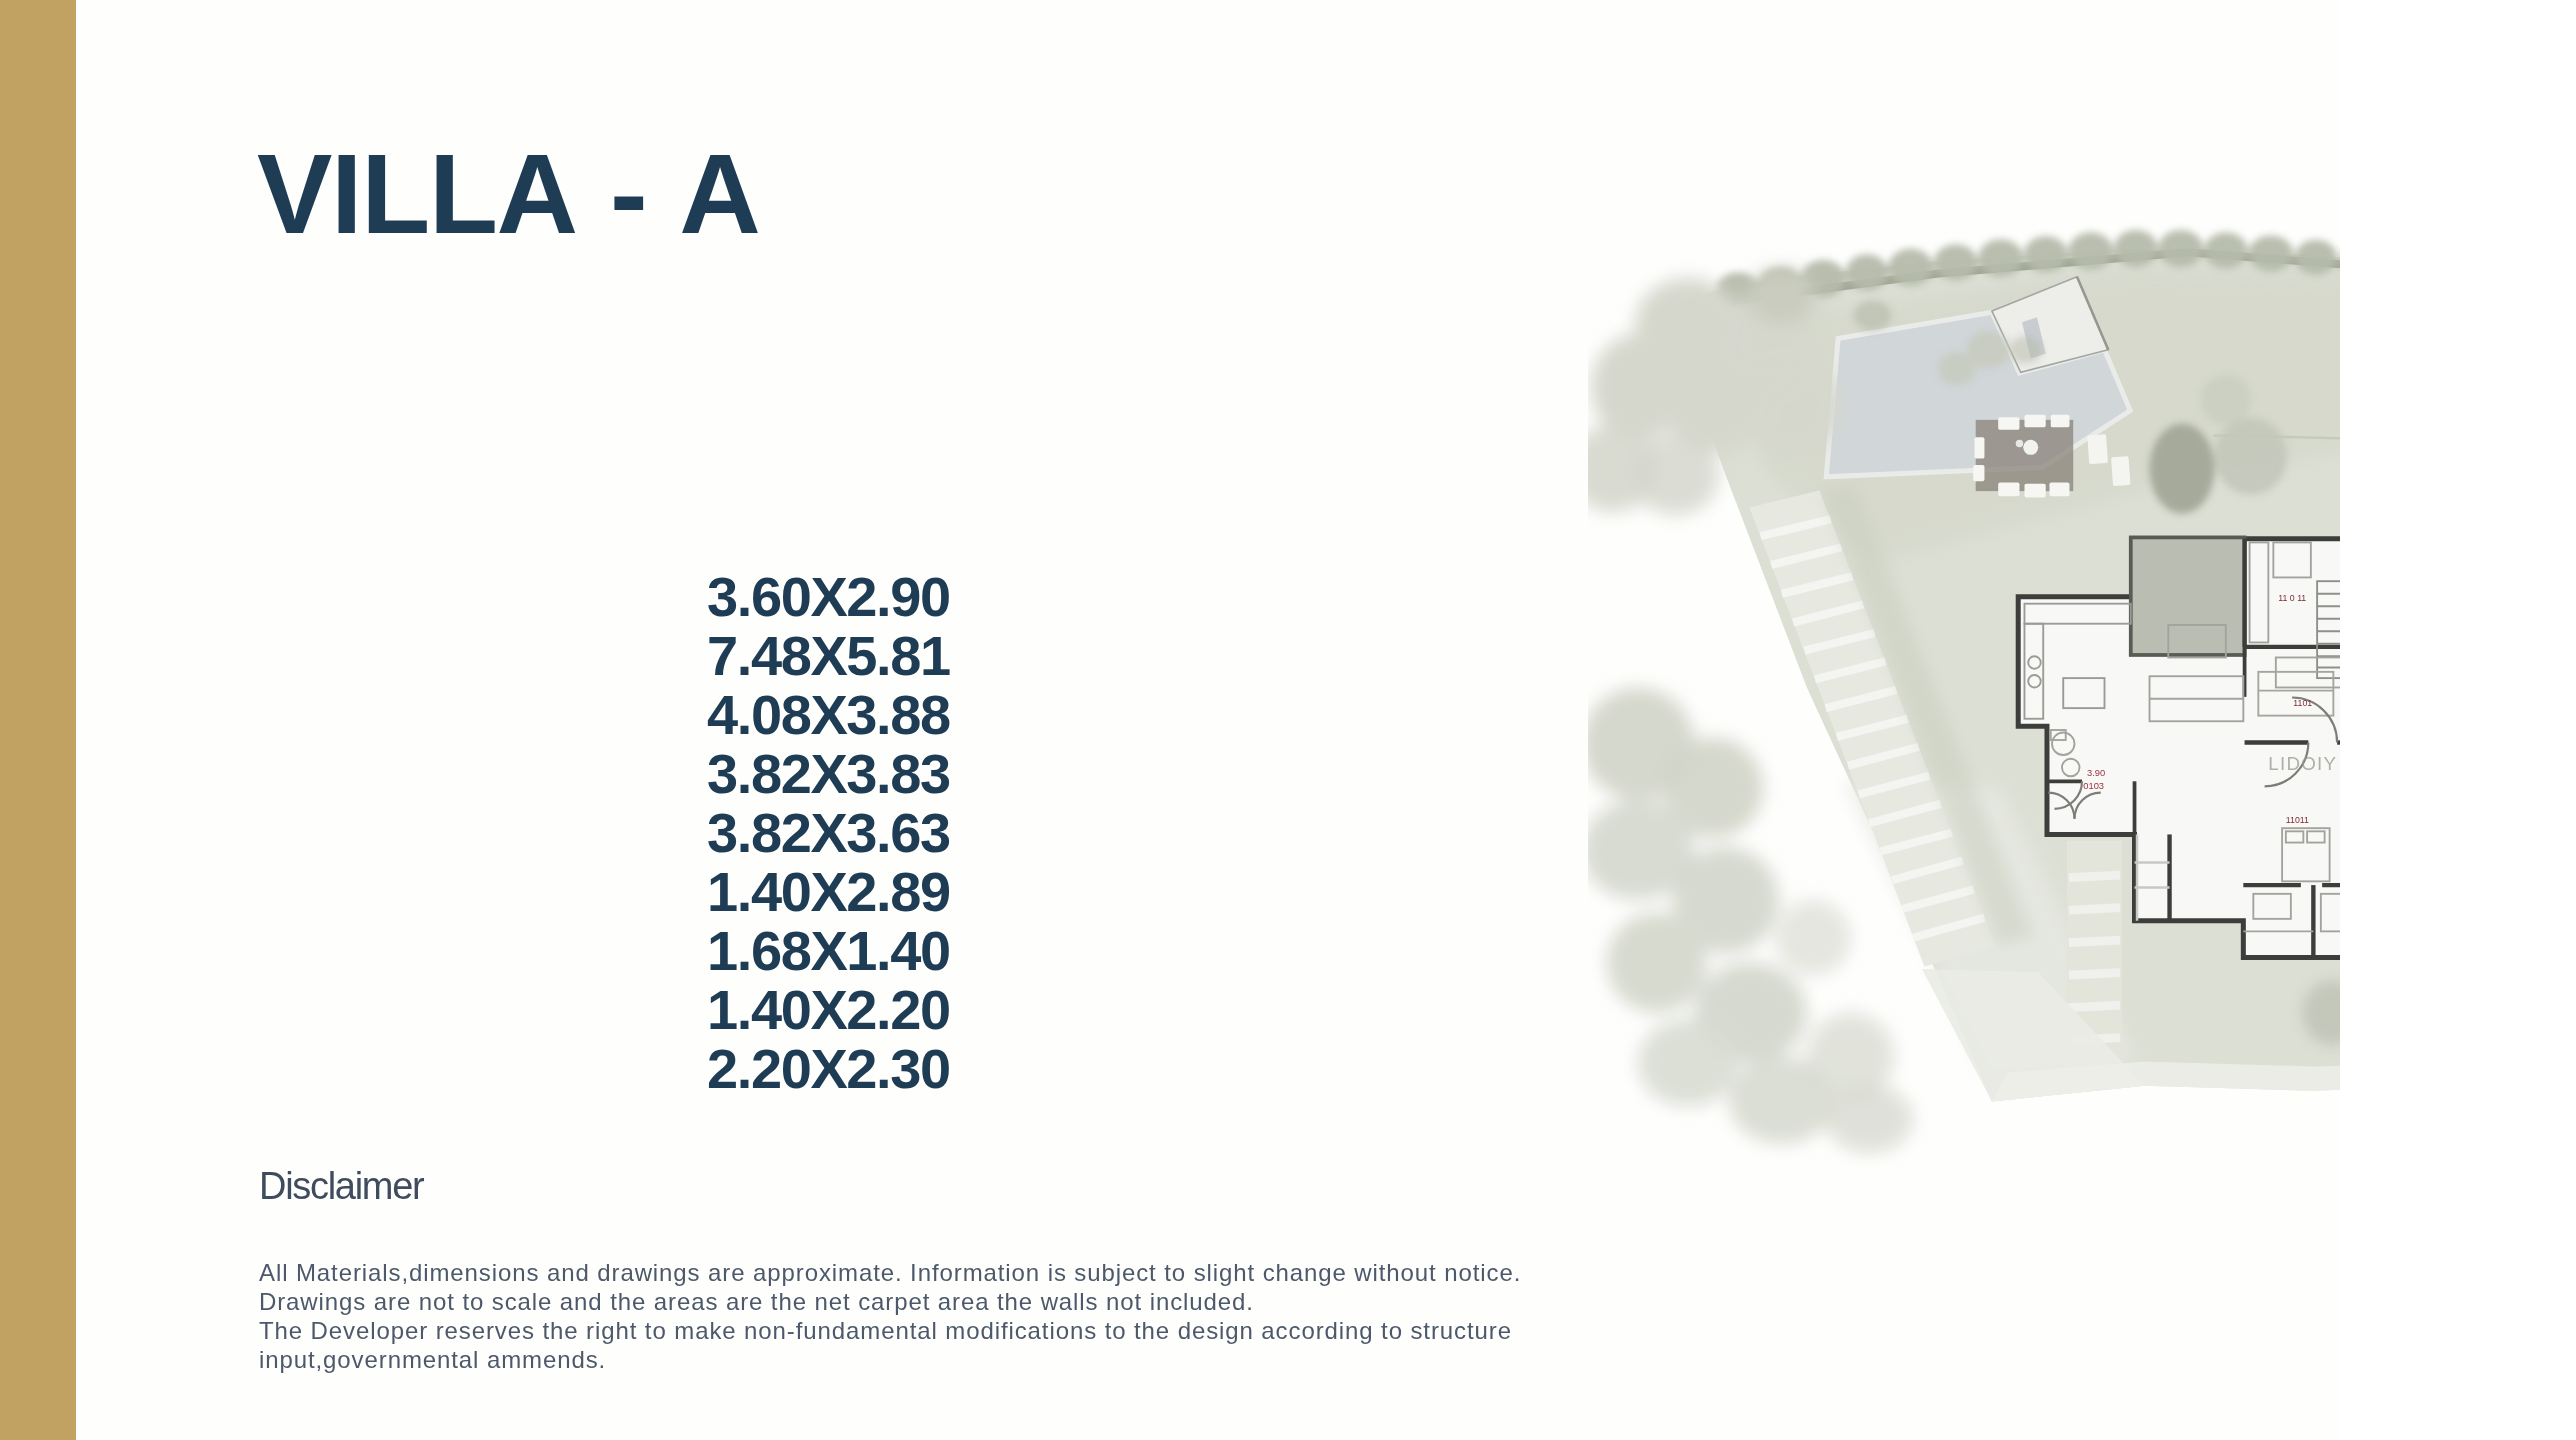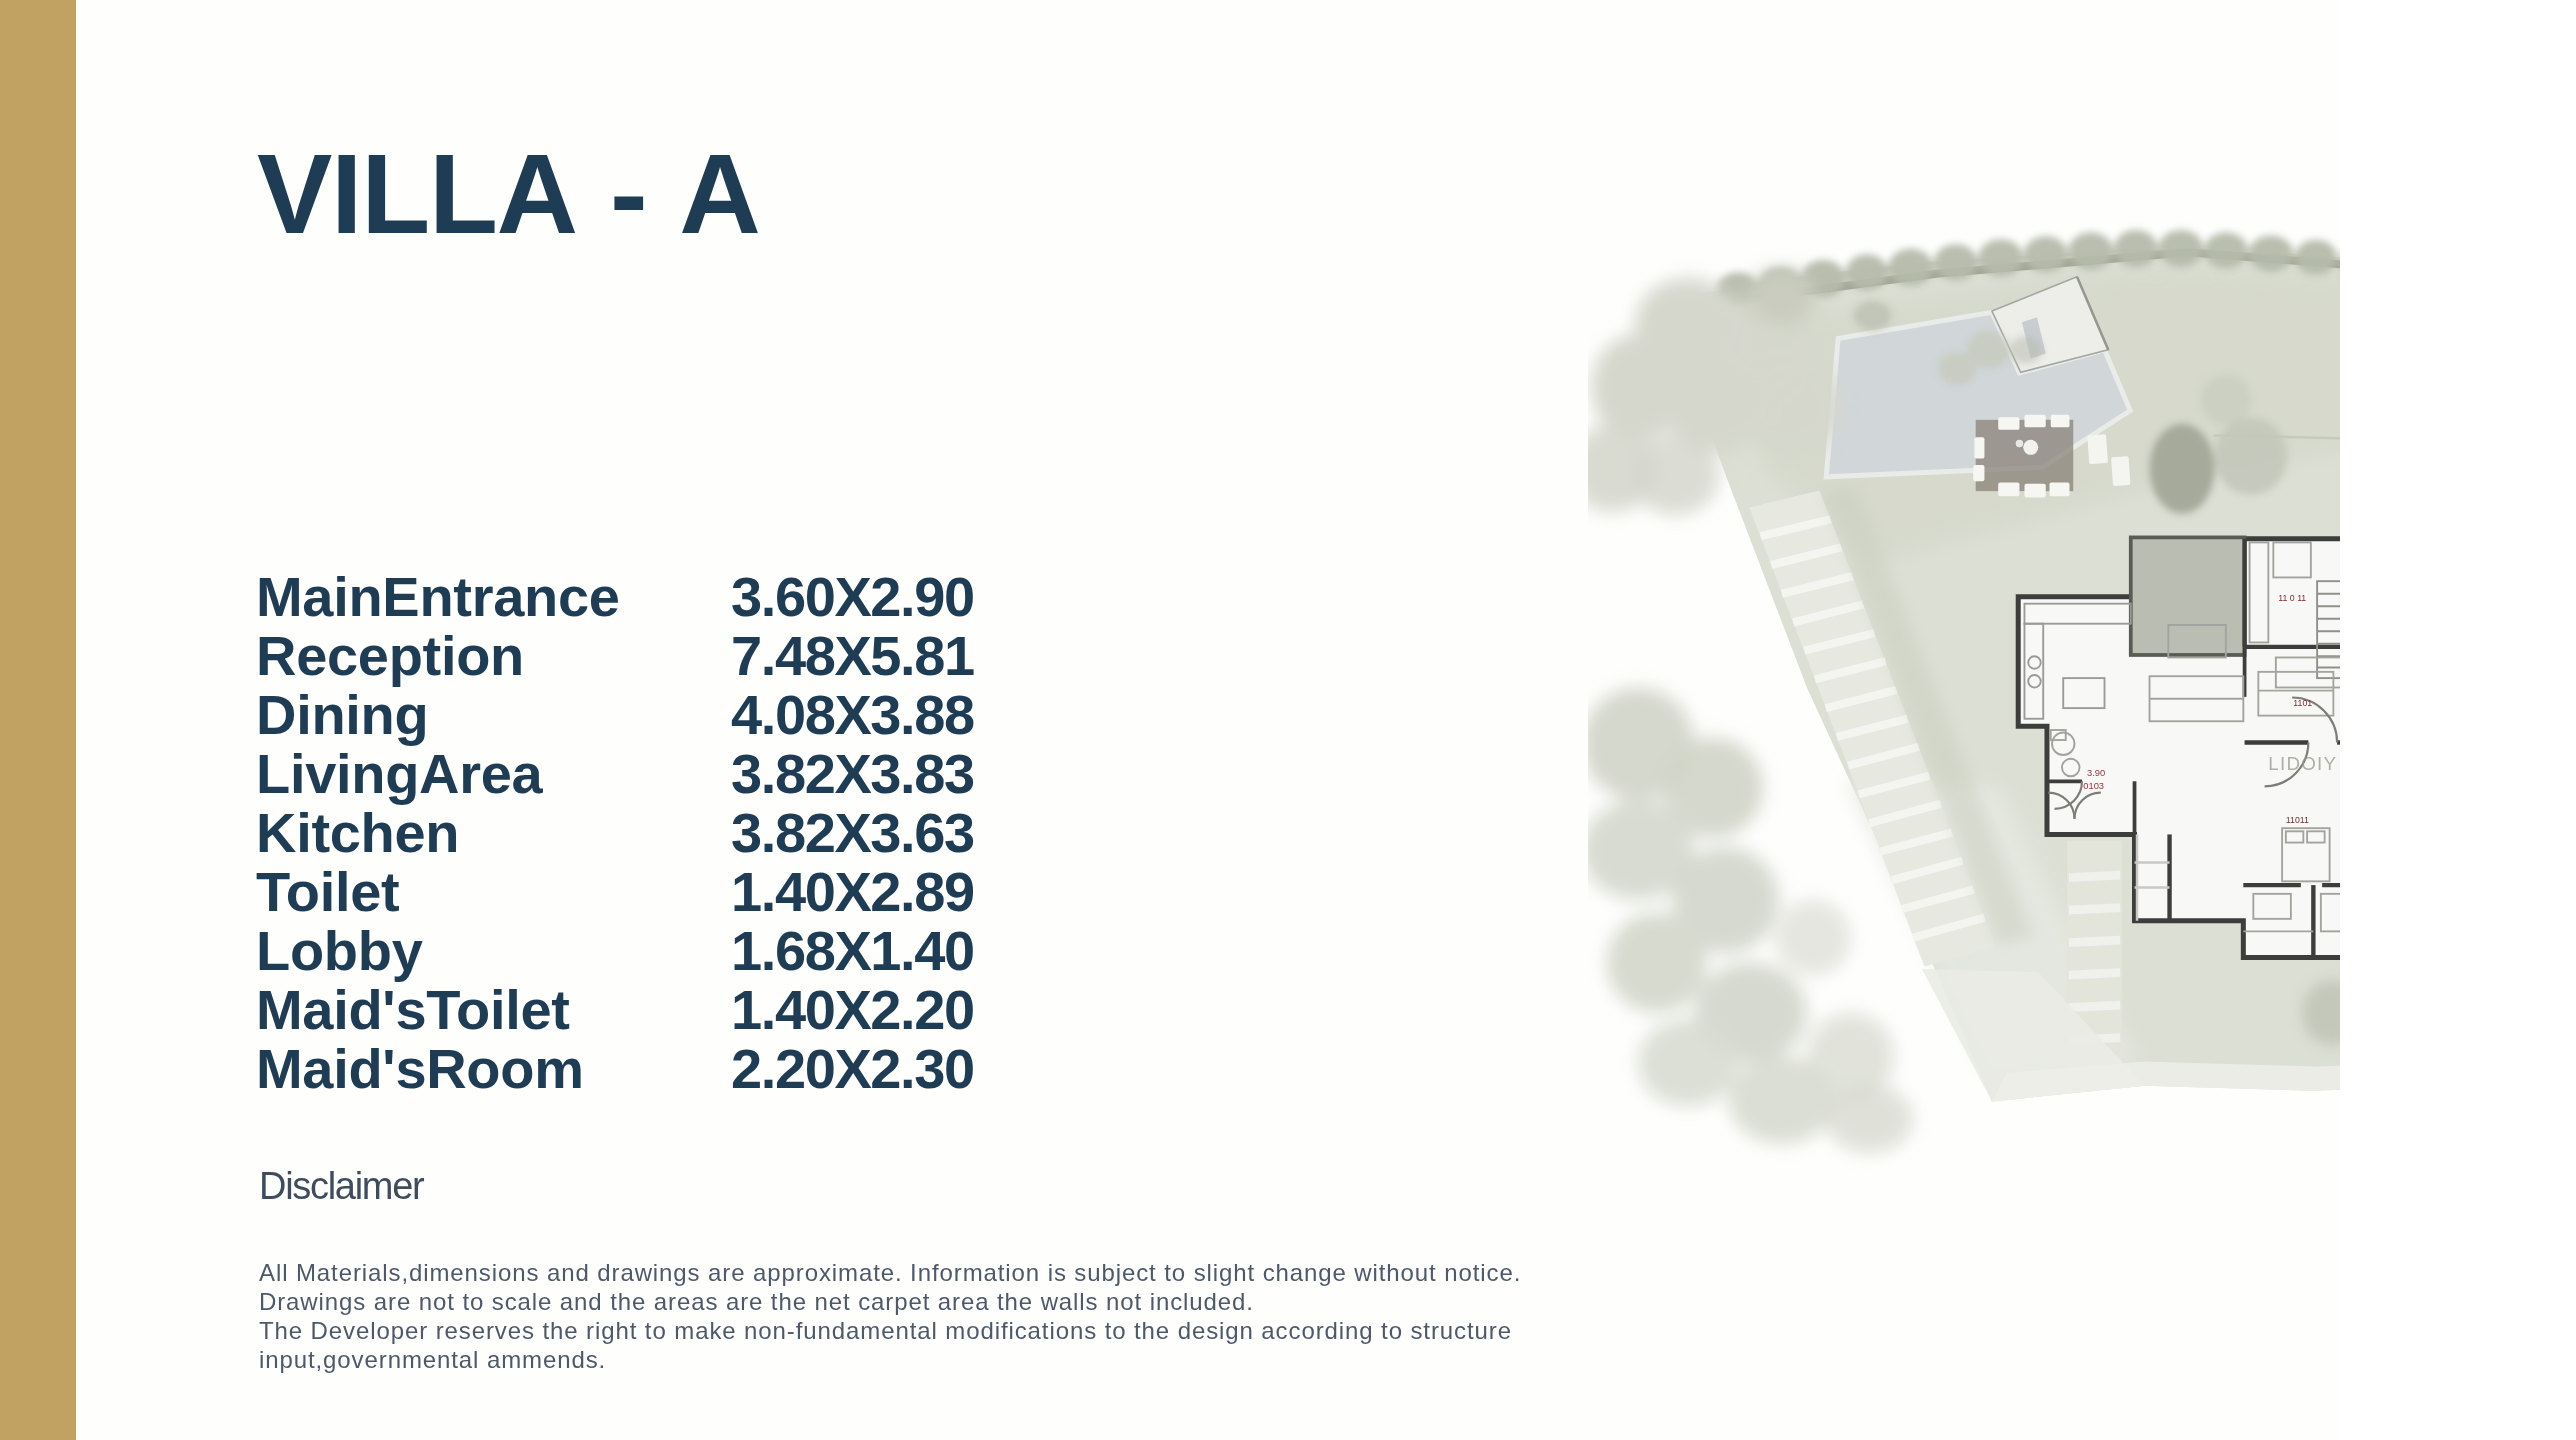--- a/index.html
+++ b/index.html
@@ -9,23 +9,22 @@
 </style>
 </head>
 <body>
 <div id="page">
 
   <div class="abs" style="left:0;top:0;width:76px;height:1441px;background:#c1a263;"></div>
 
   <div class="abs" style="left:257px;top:138px;font-size:113px;font-weight:bold;color:#1f3c55;letter-spacing:-1.3px;line-height:1;white-space:nowrap;">VILLA<span style="margin:0 33px;">-</span>A</div>
 
 
-  <div class="abs" style="left:256px;top:567px;font-size:56px;font-weight:bold;color:#1f3c55;letter-spacing:-0.3px;line-height:59px;white-space:nowrap;">MainEntrance<br>Reception<br>Dining<br>LivingArea<br>Kitchen<br>Toilet<br>Lobby<br>Maid'sToilet<br>Maid'sRoom</div>
-
-  <div class="abs" style="left:707px;top:567px;font-size:56px;font-weight:bold;color:#1f3c55;letter-spacing:-1.4px;line-height:59px;white-space:nowrap;margin-left:24px;">3.60X2.90<br>7.48X5.81<br>4.08X3.88<br>3.82X3.83<br>3.82X3.63<br>1.40X2.89<br>1.68X1.40<br>1.40X2.20<br>2.20X2.30</div>
+
+  <div class="abs" style="left:707px;top:567px;font-size:56px;font-weight:bold;color:#1f3c55;letter-spacing:-1.4px;line-height:59px;white-space:nowrap;">3.60X2.90<br>7.48X5.81<br>4.08X3.88<br>3.82X3.83<br>3.82X3.63<br>1.40X2.89<br>1.68X1.40<br>1.40X2.20<br>2.20X2.30</div>
 
   <div class="abs" style="left:259px;top:1167px;font-size:38px;color:#3f4c5e;letter-spacing:-1.3px;line-height:1;">Disclaimer</div>
 
   <div class="abs" style="left:259px;top:1258px;font-size:24px;color:#4d596b;letter-spacing:0.9px;line-height:29px;white-space:nowrap;">All Materials,dimensions and drawings are approximate. Information is subject to slight change without notice.<br>Drawings are not to scale and the areas are the net carpet area the walls not included.<br>The Developer reserves the right to make non-fundamental modifications to the design according to structure<br>input,governmental ammends.</div>
 
   <svg class="abs" style="left:1588px;top:206px;" width="988" height="1013" viewBox="2540 330 1580 1620">
   <defs>
     <filter id="b6" x="-40%" y="-40%" width="180%" height="180%">
           <feGaussianBlur stdDeviation="6"></feGaussianBlur>
         </filter>

